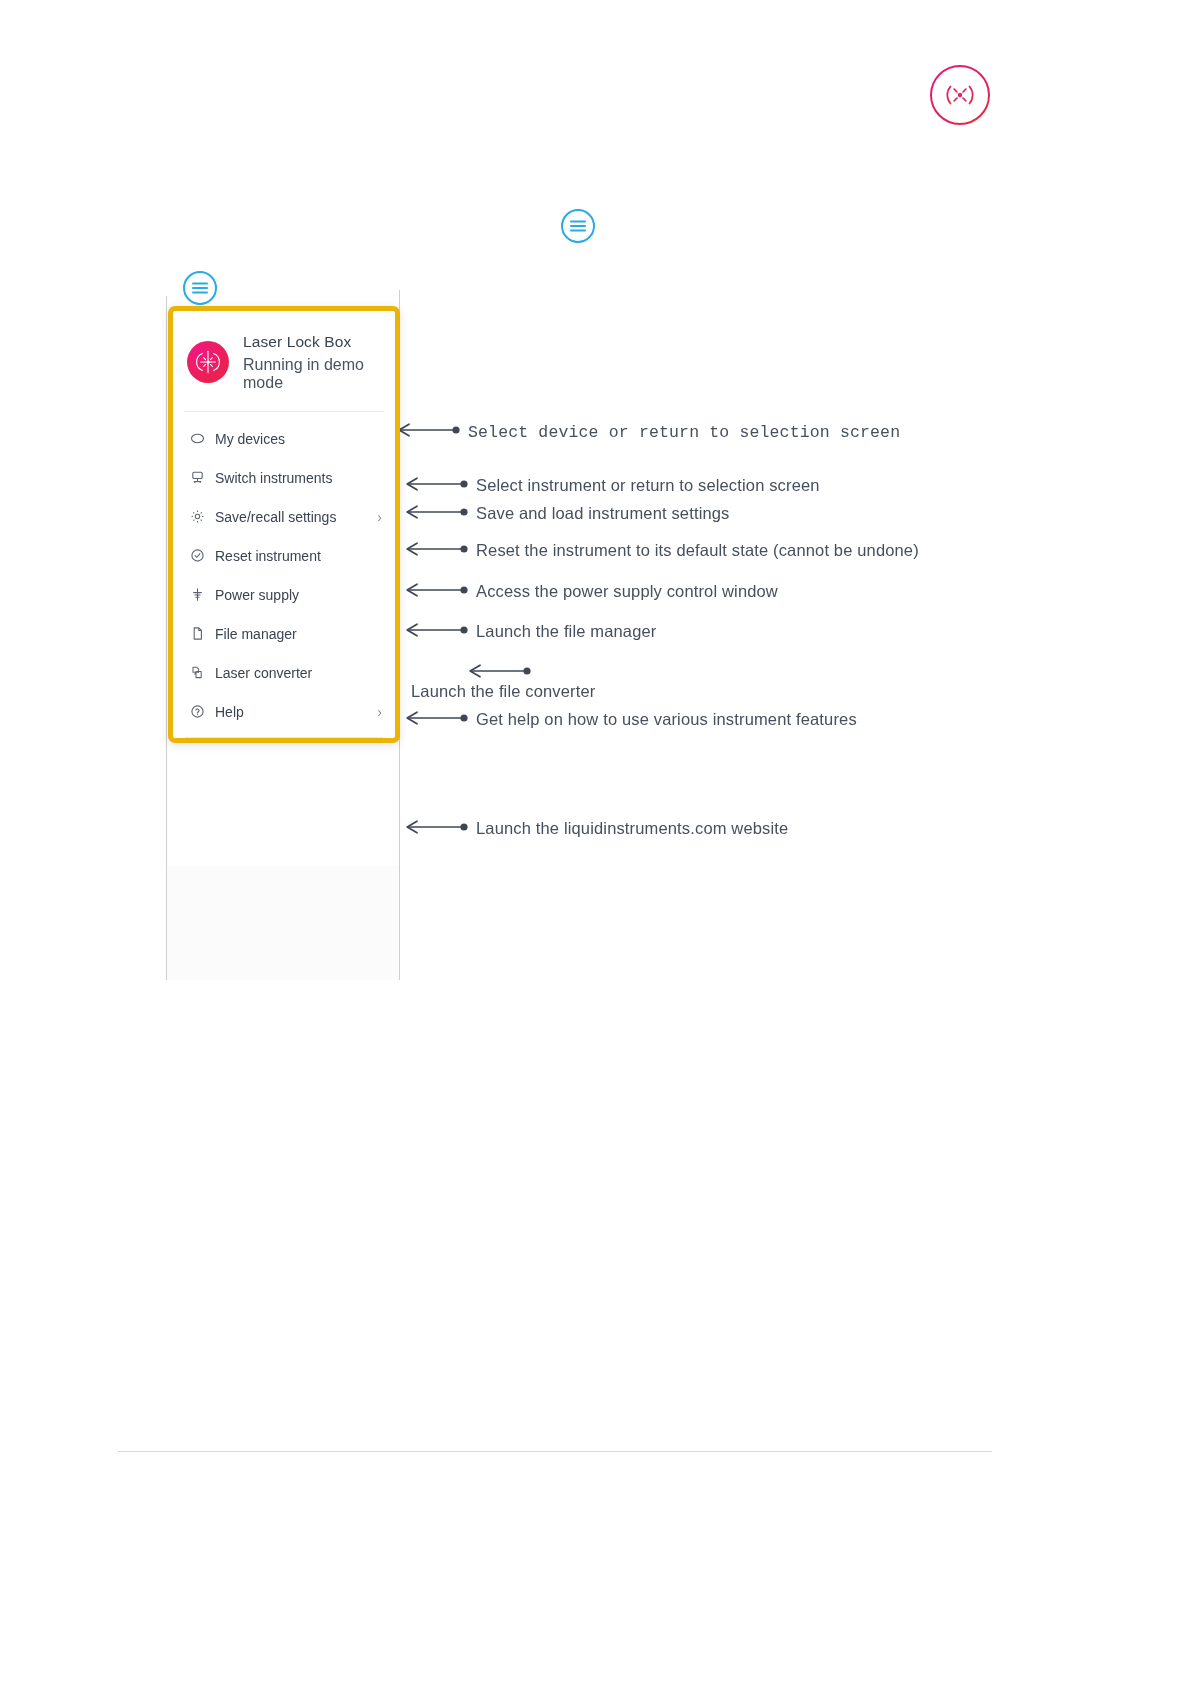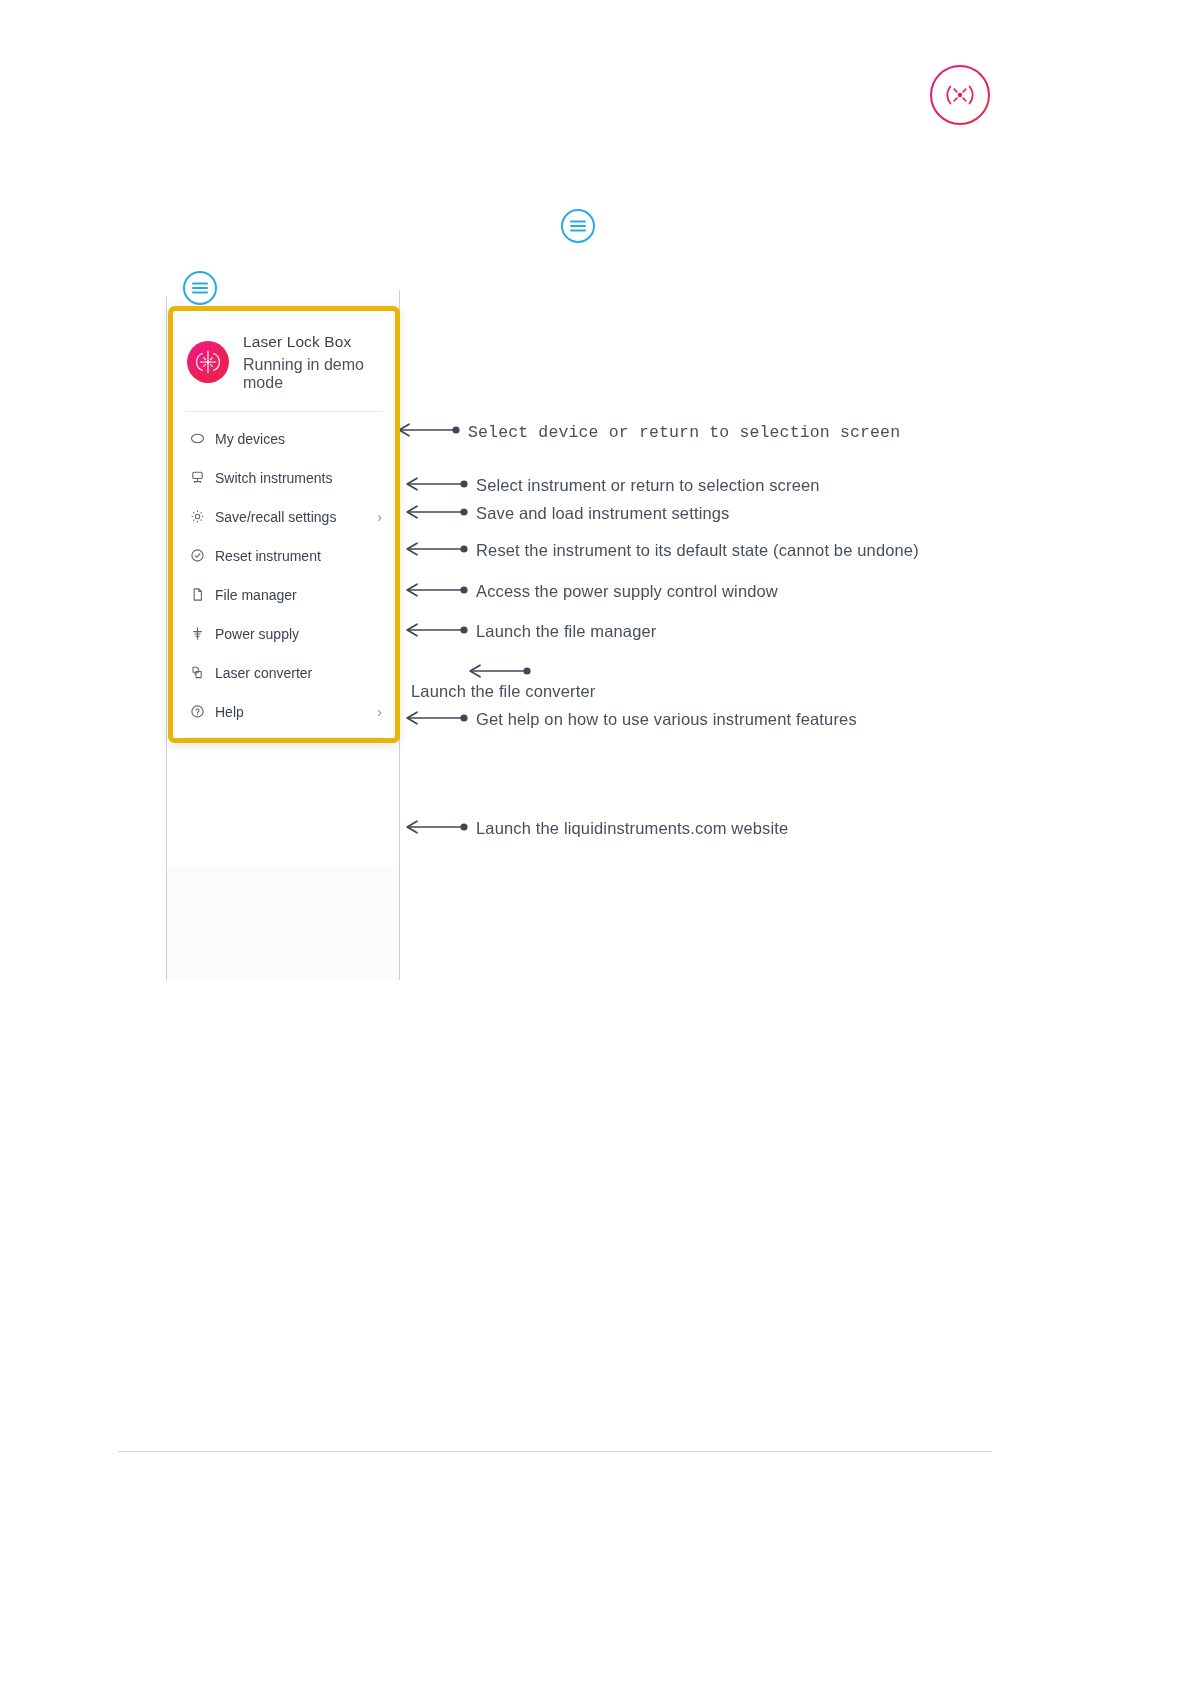--- a/index.html
+++ b/index.html
@@ -298,42 +298,42 @@
         <svg width="15" height="15" viewBox="0 0 15 15" fill="none" stroke="#5d6472" stroke-width="1.1">
           <circle cx="7.5" cy="7.5" r="5.6"></circle>
           <polyline points="4.8,7.3 6.8,9.3 10.2,5.3"></polyline>
         </svg>
       </span>
       <span class="menu-label">Reset instrument</span>
     </div>
 
     <div class="menu-item">
       <span class="menu-icon">
-        <svg width="15" height="15" viewBox="0 0 15 15" fill="none" stroke="#5d6472" stroke-width="1.1" stroke-linejoin="round">
-          <path d="M4.2 1.9h4.6l2.6 2.6v8.6H4.2z"></path>
-          <polyline points="8.8,1.9 8.8,4.5 11.4,4.5"></polyline>
-        </svg>
-      </span>
-      <span class="menu-label">File manager</span>
-    </div>
-
-    <div class="menu-item">
-      <span class="menu-icon">
         <svg width="15" height="15" viewBox="0 0 15 15" fill="none" stroke="#5d6472" stroke-width="1.1" stroke-linecap="round">
           <line x1="7.5" y1="1.8" x2="7.5" y2="13.2"></line>
           <line x1="3.6" y1="5.6" x2="11.4" y2="5.6"></line>
           <line x1="4.9" y1="8.0" x2="10.1" y2="8.0"></line>
           <line x1="5.9" y1="10.2" x2="9.1" y2="10.2"></line>
         </svg>
       </span>
       <span class="menu-label">Power supply</span>
     </div>
 
     <div class="menu-item">
       <span class="menu-icon">
+        <svg width="15" height="15" viewBox="0 0 15 15" fill="none" stroke="#5d6472" stroke-width="1.1" stroke-linejoin="round">
+          <path d="M4.2 1.9h4.6l2.6 2.6v8.6H4.2z"></path>
+          <polyline points="8.8,1.9 8.8,4.5 11.4,4.5"></polyline>
+        </svg>
+      </span>
+      <span class="menu-label">File manager</span>
+    </div>
+
+    <div class="menu-item">
+      <span class="menu-icon">
         <svg width="15" height="15" viewBox="0 0 15 15" fill="none" stroke="#5d6472" stroke-width="1.05" stroke-linejoin="round">
           <path d="M3.0 2.2h3.6l2.0 2.0v3.0H3.0z"></path>
           <path d="M6.0 6.4h5.2v6.2H6.0z"></path>
           <path d="M4.6 9.6a2 2 0 0 1 1.4-1.6"></path>
         </svg>
       </span>
       <span class="menu-label">Laser converter</span>
     </div>
 
     <div class="menu-item">

